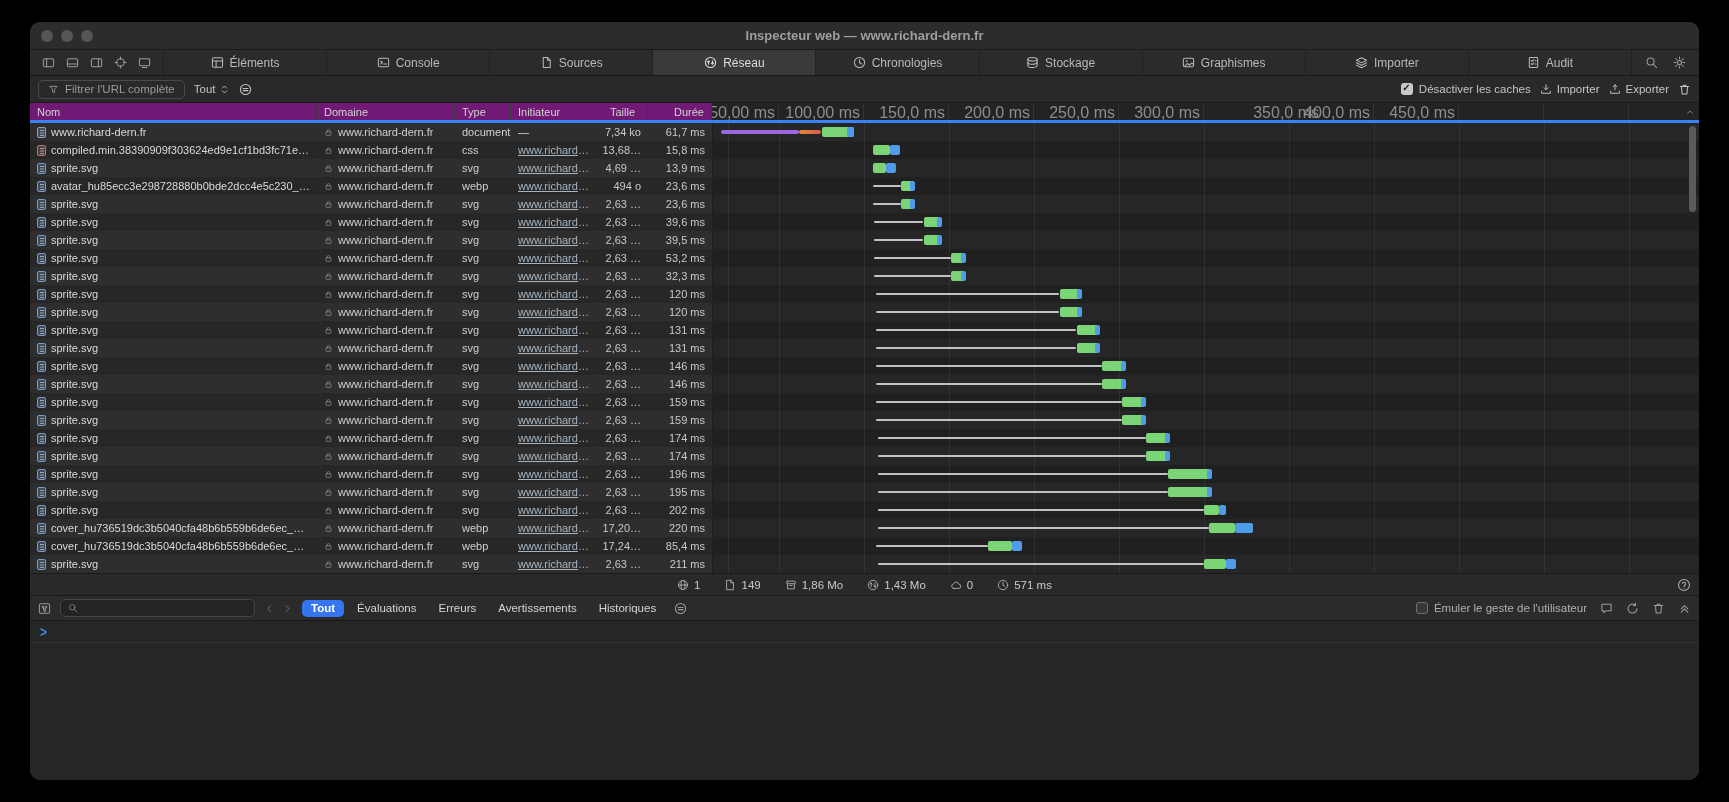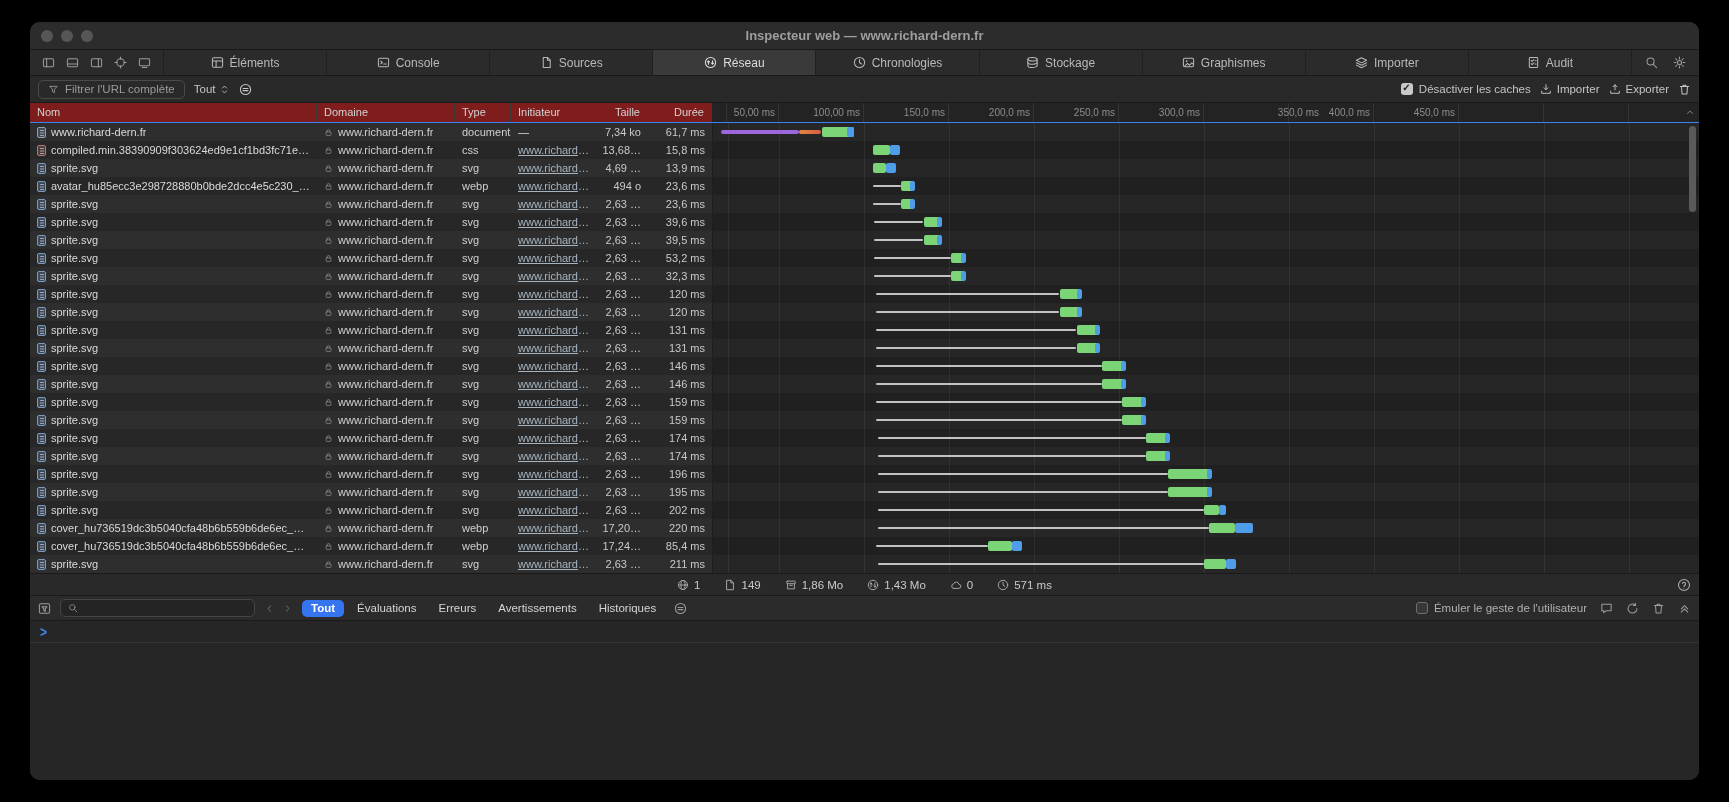--- a/index.html
+++ b/index.html
@@ -27,24 +27,24 @@
   .ffield{display:flex;align-items:center;gap:6px;height:19px;padding:0 9px;border:1px solid #4a4a4a;border-radius:5px;color:#9a9a9a}
   .fselect{display:flex;align-items:center;gap:3px;color:#c4c4c4}
   .spacer{flex:1}
   .cb{width:12px;height:12px;border-radius:3px;background:#c9c9c9;position:relative;flex:none}
   .cb::after{content:"✓";position:absolute;left:1.5px;top:-1px;font-size:10px;color:#1d1d1d;font-weight:bold}
   .cb-empty{width:12px;height:12px;border:1px solid #6f6f6f;border-radius:3px;background:#383838;flex:none}
   .hbtn{display:flex;align-items:center;gap:5px;color:#c6c6c6}
   .cbrow{display:flex;align-items:flex-start;gap:6px}
 
   
-  .theader{height:20px;flex:none;display:flex;background:#7f1d1d;border-bottom:1px solid #3b82f6;font-size:11px;color:#d2d2d2}
+  .theader{height:20px;flex:none;display:flex;background:#701a75;border-bottom:3px solid #3b82f6;font-size:11px;color:#d2d2d2}
   .col{padding:0 7px;line-height:19px;border-right:1px solid #3a3a3a;white-space:nowrap;overflow:hidden;flex:none}
-  .c-name{width:287px}.c-domain{width:138px}.c-type{width:56px}.c-init{width:87px}.c-size{width:50px;text-align:right}.c-dur{width:64px;text-align:right}
-  .tl-head{flex:1;position:relative;background:#232323;color:#8d8d8d;font-size:10px;border-right:none;
+  .c-name{width:287px}.c-domain{width:138px}.c-type{width:56px}.c-init{width:87px}.c-size{width:50px;text-align:center}.c-dur{width:64px;text-align:right}
+  .tl-head{flex:1;position:relative;background:#232323;color:#8d8d8d;font-size:16px;border-right:none;
     background-image:repeating-linear-gradient(90deg, rgba(255,255,255,.08) 0 1px, transparent 1px 85px);background-position:66px 0}
   .tick{position:absolute;top:0;line-height:20px;transform:translateX(-100%);white-space:nowrap}
   .tl-collapse{position:absolute;right:4px;top:4px;color:#9a9a9a}
 
   
   .tbody{flex:none;height:450px;position:relative;background:#262626;overflow:hidden}
   .nrow{display:flex;height:18px;align-items:center;font-size:11px;color:#dadada}
   .nrow:nth-child(odd){background:#2e2e2e}
   .nrow:nth-child(even){background:#272727}
   .nrow .cell{flex:none;padding:0 7px;white-space:nowrap;overflow:hidden;height:100%;display:flex;align-items:center}

